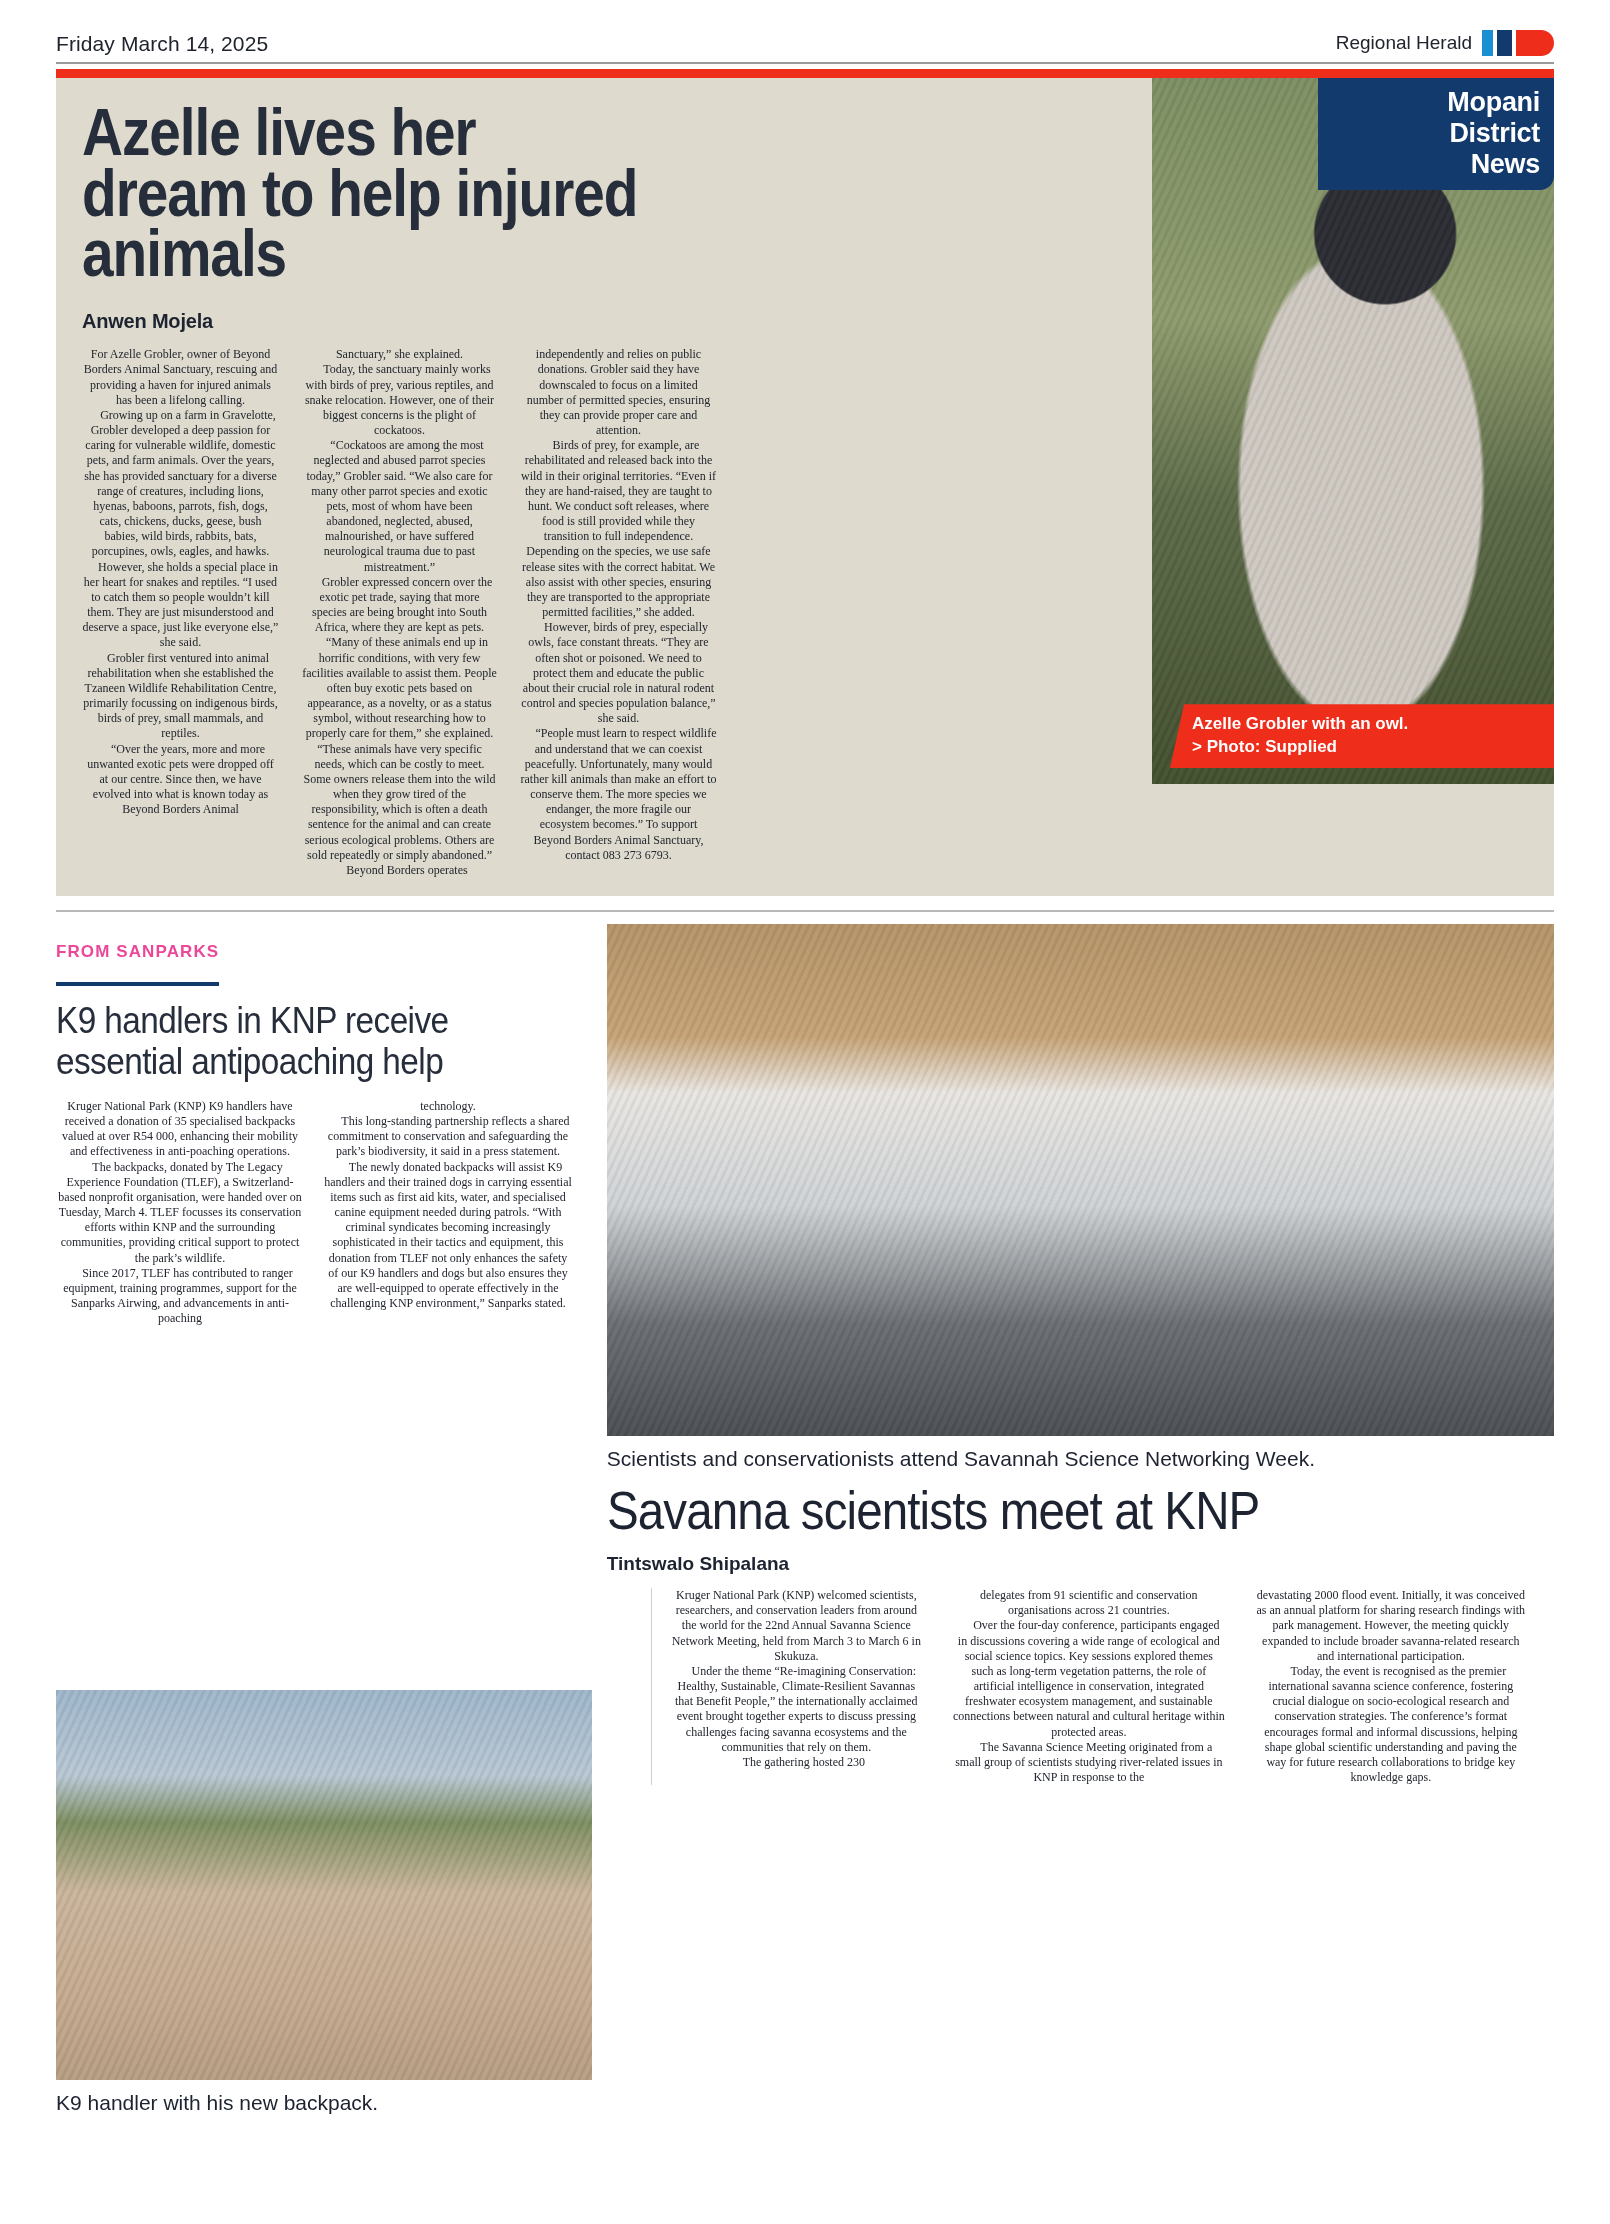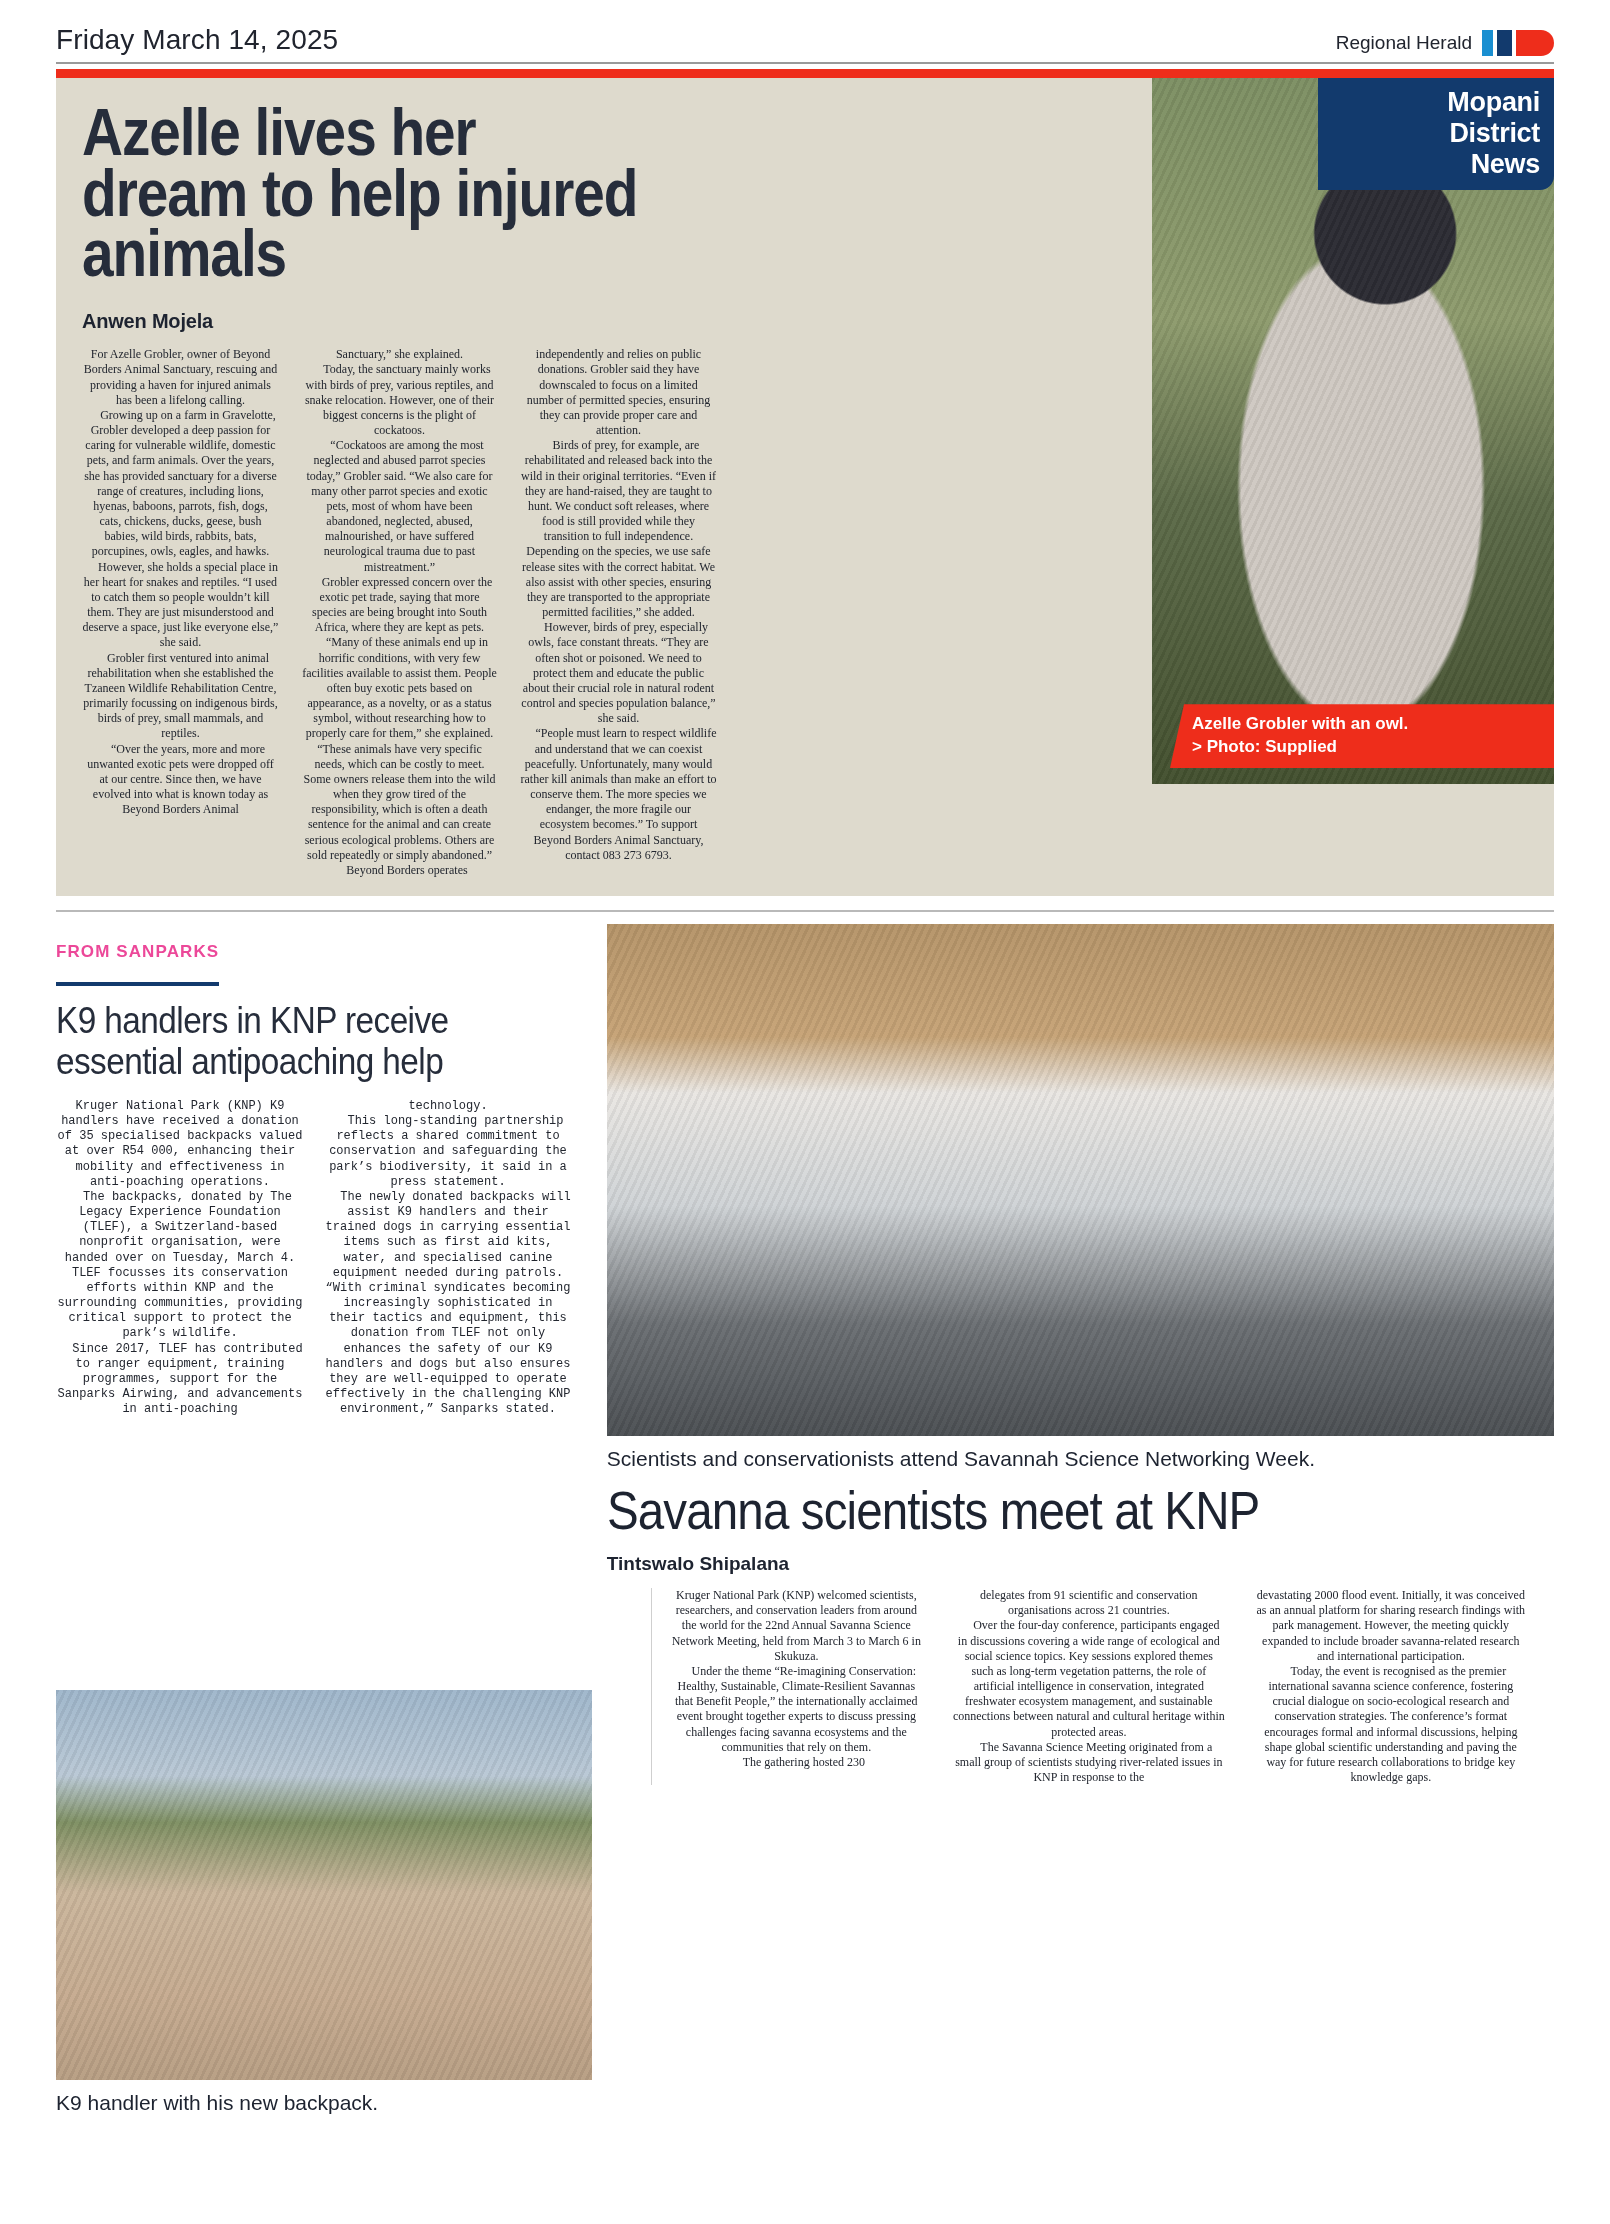--- a/index.html
+++ b/index.html
@@ -12,21 +12,21 @@
     overflow: hidden;
   }
 
   
   .page { position: relative; width: 1610px; height: 2224px; padding: 0 56px; }
 
   .topbar {
     display: flex; align-items: flex-end; justify-content: space-between;
     height: 56px; padding-top: 24px;
   }
-  .topdate { font-size: 28px; letter-spacing: .1px; color: #20242e; }
+  .topdate { font-size: 21px; letter-spacing: .1px; color: #20242e; }
   .topright { display: flex; align-items: center; gap: 10px; }
   .topright .lbl { font-size: 19px; color: #20242e; }
   .flagbars { display: flex; align-items: center; gap: 4px; }
   .bar-lt { width: 11px; height: 26px; background: #1a8fd1; }
   .bar-nv { width: 15px; height: 26px; background: #123a6d; }
   .bar-rd { width: 38px; height: 26px; background: #ee2d1b; border-radius: 0 13px 13px 0; }
 
   .rule-grey { height: 2px; background: #9a9a9a; margin-top: 6px; }
   .rule-red  { height: 9px; background: #ee2d1b; margin-top: 5px; }
 
@@ -108,21 +108,21 @@
     font-weight: 400; font-size: 37px; line-height: 1.12; letter-spacing: -.6px;
     color: #262d3b; transform: scaleX(.9); transform-origin: left center;
   }
   .hl-big {
     font-family: "Liberation Sans Narrow", "Liberation Sans", sans-serif;
     font-weight: 400; font-size: 54px; line-height: 1.05; letter-spacing: -1px;
     color: #1d2330; transform: scaleX(.88); transform-origin: left center;
   }
 
   .k9-cols { display: flex; gap: 20px; margin-top: 16px; }
-  .k9-col { width: 248px; font-family: Liberation Mono, monospace; }
+  .k9-col { width: 248px; }
 
   .caption {
     font-size: 21px; color: #1d2330; padding-top: 9px; line-height: 1.3;
   }
 
   .img-box { position: relative; overflow: hidden; background: #cfcfcf; }
 
   .sav-head-wrap { margin-top: 10px; }
   .sav-byline { font-weight: 700; font-size: 19px; margin: 14px 0 13px; }
   .sav-cols { display: flex; gap: 30px; padding-left: 44px; }

